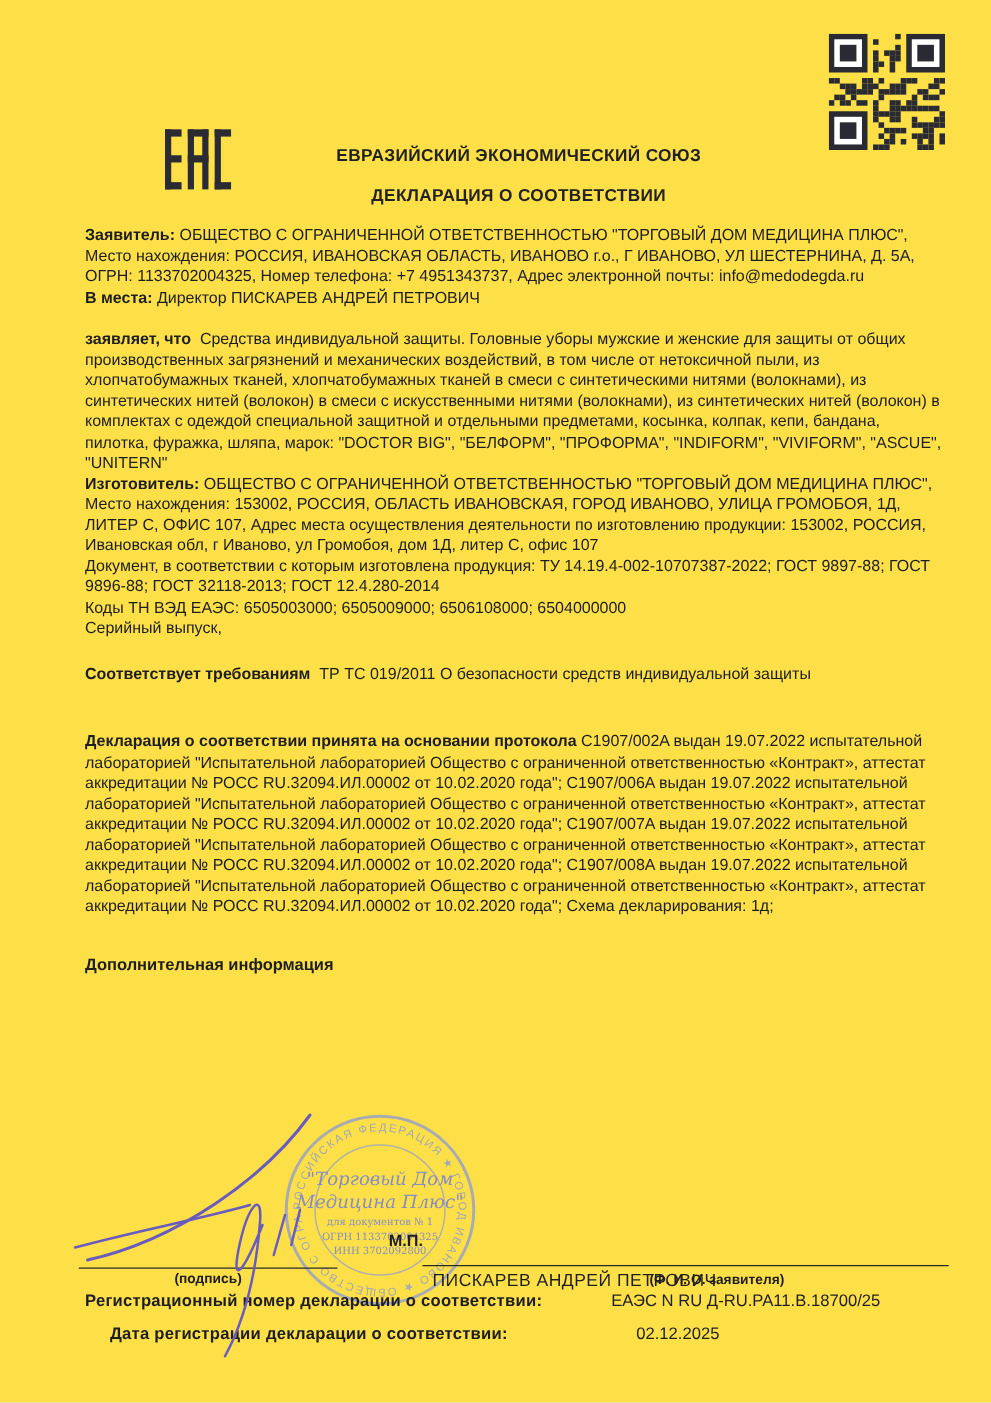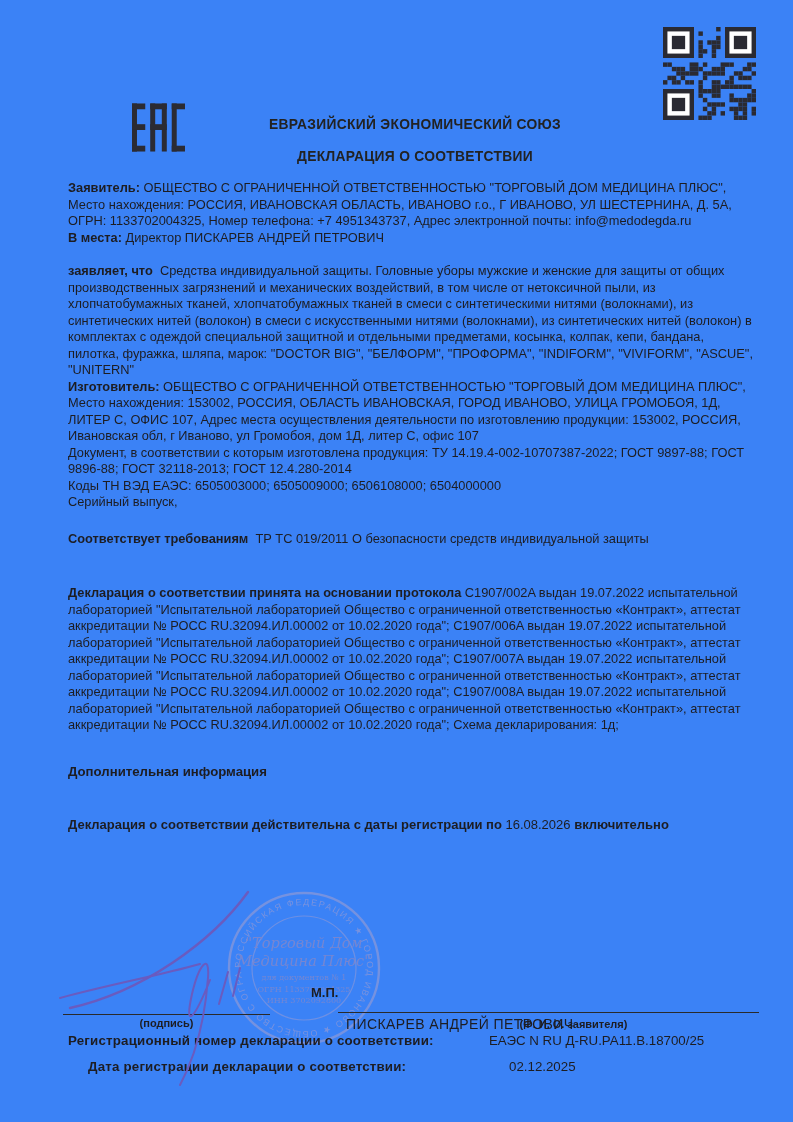--- a/index.html
+++ b/index.html
@@ -1,17 +1,17 @@
 <!DOCTYPE html>
 <html><head>
 <meta charset="utf-8">
 <style>
   html,body{margin:0;padding:0;background:#e8e8e8;}
   .page{
-    position:relative;width:793px;height:1122px;margin:0 auto;background:#3b82f6;
+    position:relative;width:793px;height:1122px;margin:0 auto;background:#fde047;
     font-family:"Liberation Sans", sans-serif;color:#1d1d22;overflow:hidden;
   }
   .abs{position:absolute;}
   
   .eac-logo{left:132px;top:99px;}
   .titles{left:150px;top:117px;width:530px;text-align:center;}
   .title-line{font-weight:bold;font-size:13.8px;letter-spacing:.3px;color:#222;}
   .title-line + .title-line{margin-top:17px;}
   .qr{left:663px;top:27px;width:93px;height:93px;}
   
@@ -214,23 +214,20 @@
   <div class="sec sec-compliance">
     <b class="lbl">Соответствует требованиям</b>&nbsp; <span>ТР ТС 019/2011 О безопасности средств индивидуальной защиты</span>
   </div>
 
   <div class="sec sec-basis">
     <b class="lbl">Декларация о соответствии принята на основании протокола</b> <span>C1907/002A  выдан 19.07.2022 испытательной лабораторией "Испытательной лабораторией Общество с ограниченной ответственностью «Контракт», аттестат аккредитации № РОСС RU.32094.ИЛ.00002 от 10.02.2020 года"; C1907/006A  выдан 19.07.2022  испытательной лабораторией "Испытательной лабораторией Общество с ограниченной ответственностью «Контракт», аттестат аккредитации № РОСС RU.32094.ИЛ.00002 от 10.02.2020 года"; C1907/007A  выдан 19.07.2022  испытательной лабораторией "Испытательной лабораторией Общество с ограниченной ответственностью «Контракт», аттестат аккредитации № РОСС RU.32094.ИЛ.00002 от 10.02.2020 года"; C1907/008A  выдан 19.07.2022  испытательной лабораторией "Испытательной лабораторией Общество с ограниченной ответственностью «Контракт», аттестат аккредитации № РОСС RU.32094.ИЛ.00002 от 10.02.2020 года"; Схема декларирования: 1д;</span>
   </div>
 
   <div class="sec sec-add">Дополнительная информация</div>
 
-  <div class="sec sec-valid">
-    <b class="lbl">Декларация о соответствии действительна с даты регистрации по</b> <span>16.08.2026</span> <b class="lbl">включительно</b>
-  </div>
 
   <svg class="abs stamp" width="168" height="168" viewBox="0 0 168 168">
     <defs>
       <path id="ringPath" d="M84,84 m-63,0 a63,63 0 1,1 126,0 a63,63 0 1,1 -126,0"></path>
     </defs>
     <circle cx="84" cy="84" r="75" fill="none" stroke="#8a97d8" stroke-width="2.4" opacity=".8"></circle>
     <circle cx="84" cy="84" r="52" fill="none" stroke="#8a97d8" stroke-width="1.2" opacity=".7"></circle>
     <text font-size="9" fill="#8a97d8" opacity=".85" letter-spacing="1.5"><textPath href="#ringPath">РОССИЙСКАЯ ФЕДЕРАЦИЯ ★ ГОРОД ИВАНОВО ★ ОБЩЕСТВО С ОГРАНИЧЕННОЙ ОТВЕТСТВЕННОСТЬЮ ★</textPath></text>
     <g class="stamp-serif" fill="#7b87cf" text-anchor="middle">
       <text x="84" y="64" font-size="14.5" font-style="italic">"Торговый Дом</text>

